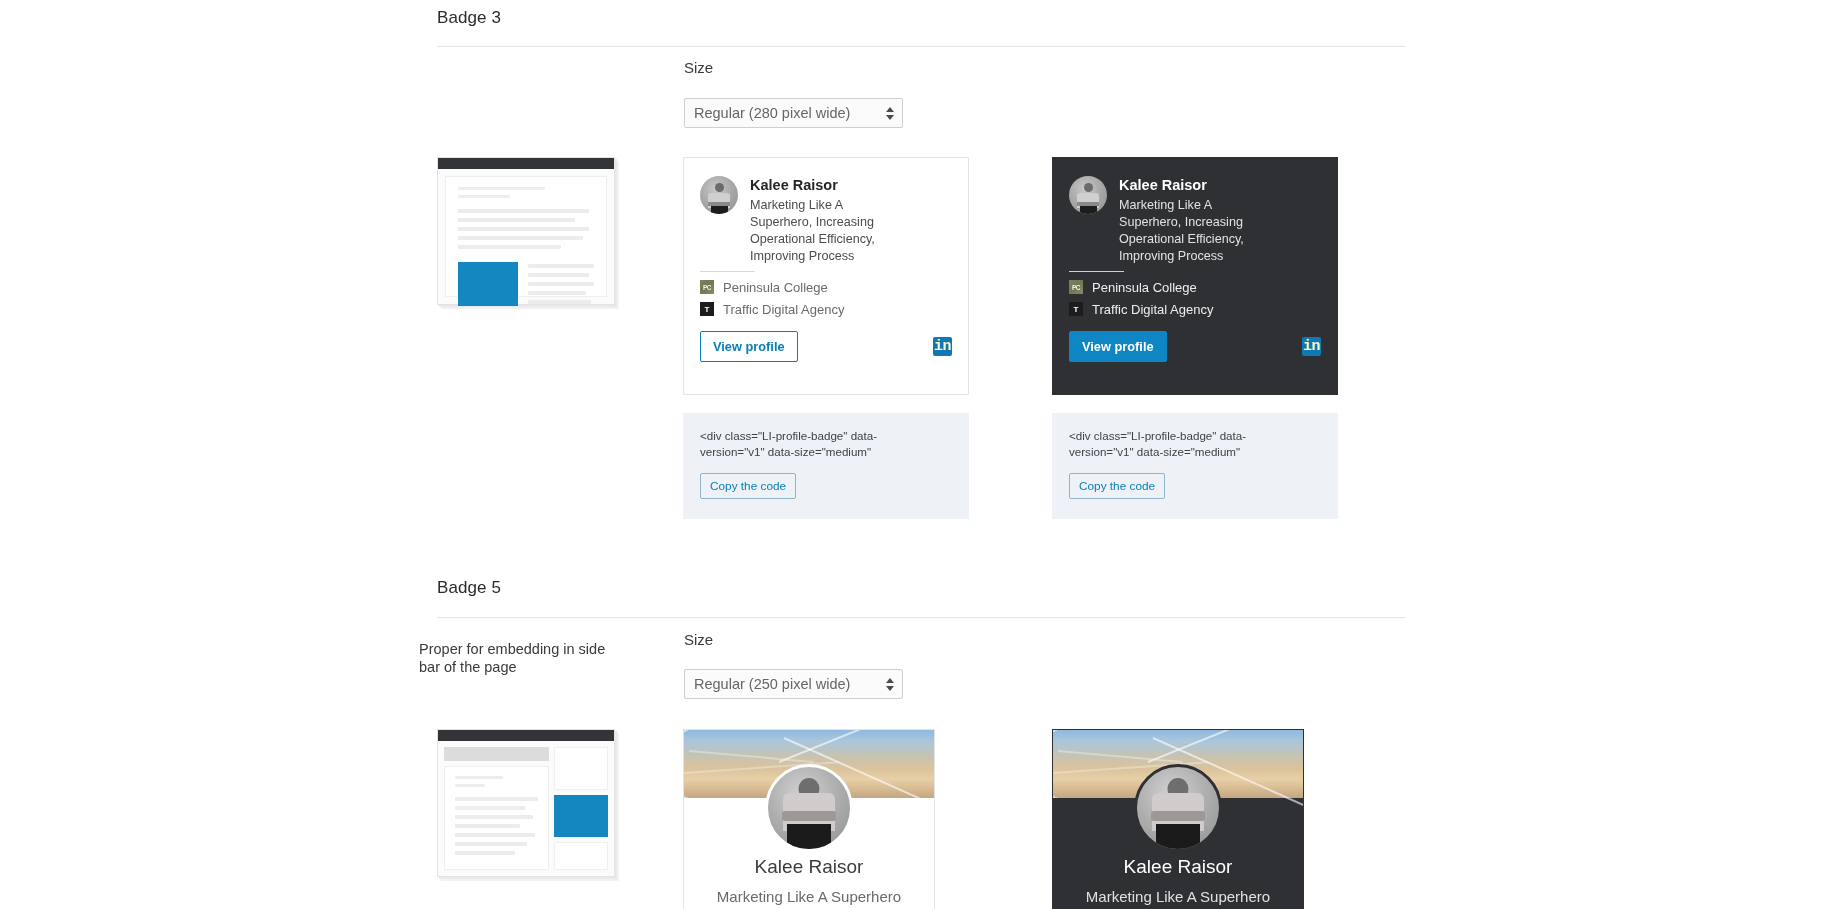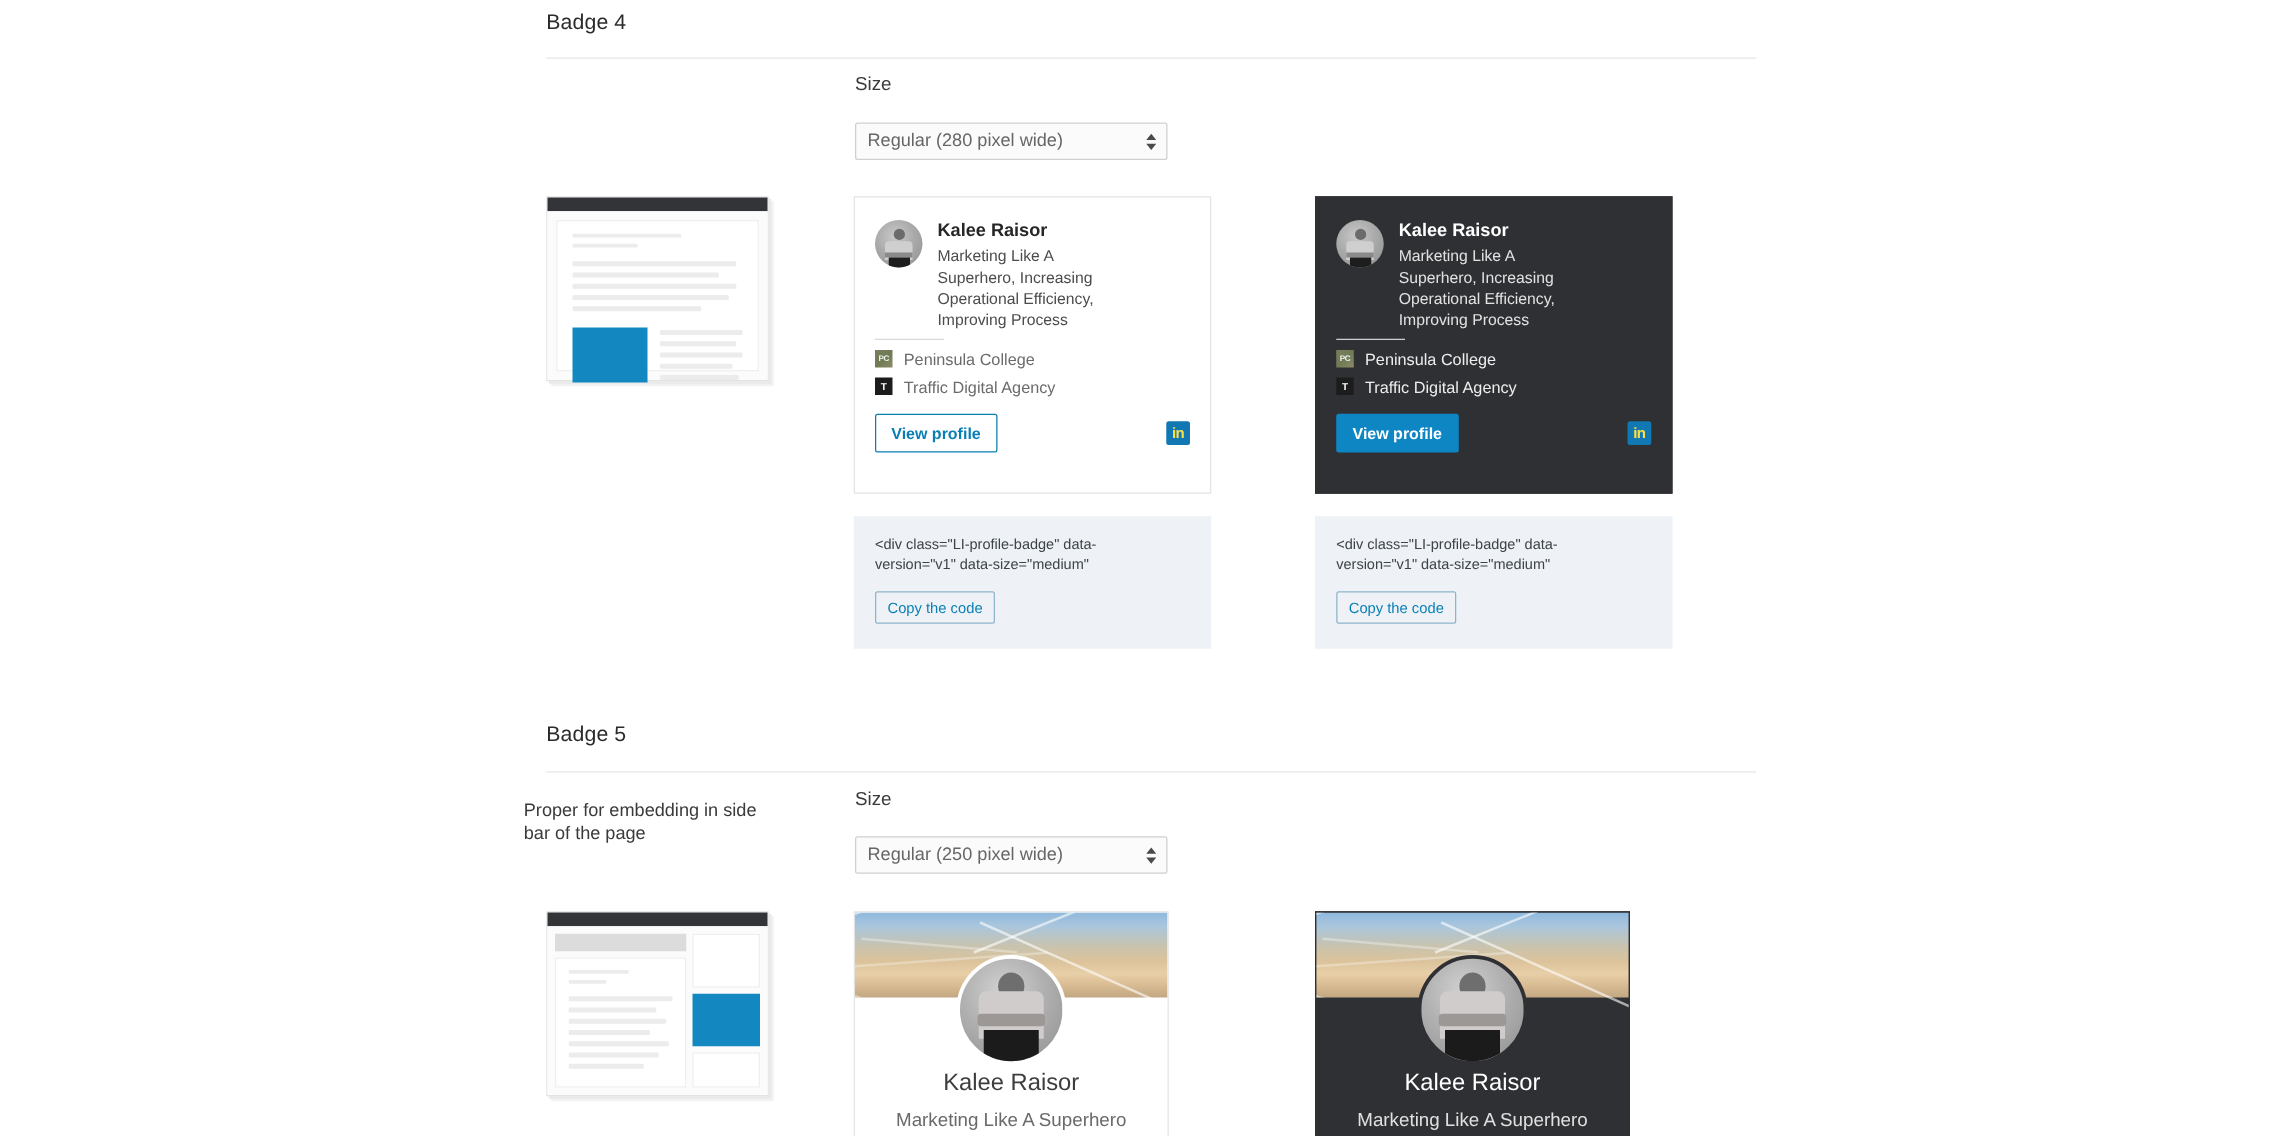--- a/index.html
+++ b/index.html
@@ -35,21 +35,21 @@
 
   .size-label {
     position: absolute;
     font-size: 15px;
     color: #3a3a3a;
   }
 
   
   .select-wrap {
     position: absolute;
-    width: 250px;
+    width: 219px;
     height: 30px;
     border: 1px solid #cfcfcf;
     background: #fbfbfb;
     border-radius: 2px;
     display: flex;
     align-items: center;
     padding: 0 6px 0 9px;
   }
   .select-wrap .sel-text {
     font-size: 14.5px;
@@ -133,22 +133,22 @@
   .view-btn {
     font-size: 12.8px; font-weight: bold; color: #0a7fb5;
     border: 1px solid #0a7fb5; background:#fff;
     padding: 7px 12px; border-radius: 2px; cursor:pointer;
     font-family: "Liberation Sans", sans-serif;
   }
   .badge-h.dark .view-btn { background: #0e86c3; color:#fff; border-color:#0e86c3; }
   .li-logo {
     width: 19px; height: 19px; background:#1178b3; border-radius:2px;
     display:flex; align-items:center; justify-content:center;
-    font-size: 12px; font-weight: bold; color:#fde047; letter-spacing:-.5px;
-    font-family:Liberation Sans, sans-serif; line-height:1;
+    font-size: 15px; font-weight: bold; color:#fef9c3; letter-spacing:-.5px;
+    font-family:Liberation Mono, monospace; line-height:1;
   }
 
   
   .codebox {
     position: absolute;
     background: #eef2f6;
     padding: 15px 17px 14px 17px;
   }
   .code-text {
     font-size: 11.6px; color: #3c4349; line-height: 1.35;
@@ -209,21 +209,21 @@
     font-size: 15px; color: #6a6a6a; line-height:1.35;
     padding: 0 18px;
   }
   .badge-v.dark .bv-head { color:#e0e0e0; }
 </style>
 </head>
 <body>
 
 <div class="page">
 
-  <div class="section-title" style="left:437px; top:8px;">Badge 4</div>
+  <div class="section-title" style="left:437px; top:8px;">Badge 3</div>
   <div class="divider" style="left:437px; top:46px; width:968px;"></div>
 
 
   <div class="size-label" style="left:684px; top:59px;">Size</div>
 
   <div class="select-wrap" style="left:684px; top:98px;">
     <span class="sel-text">Regular (280 pixel wide)</span>
     <span class="spin">
         <i class="up"></i>
         <i class="dn"></i>

